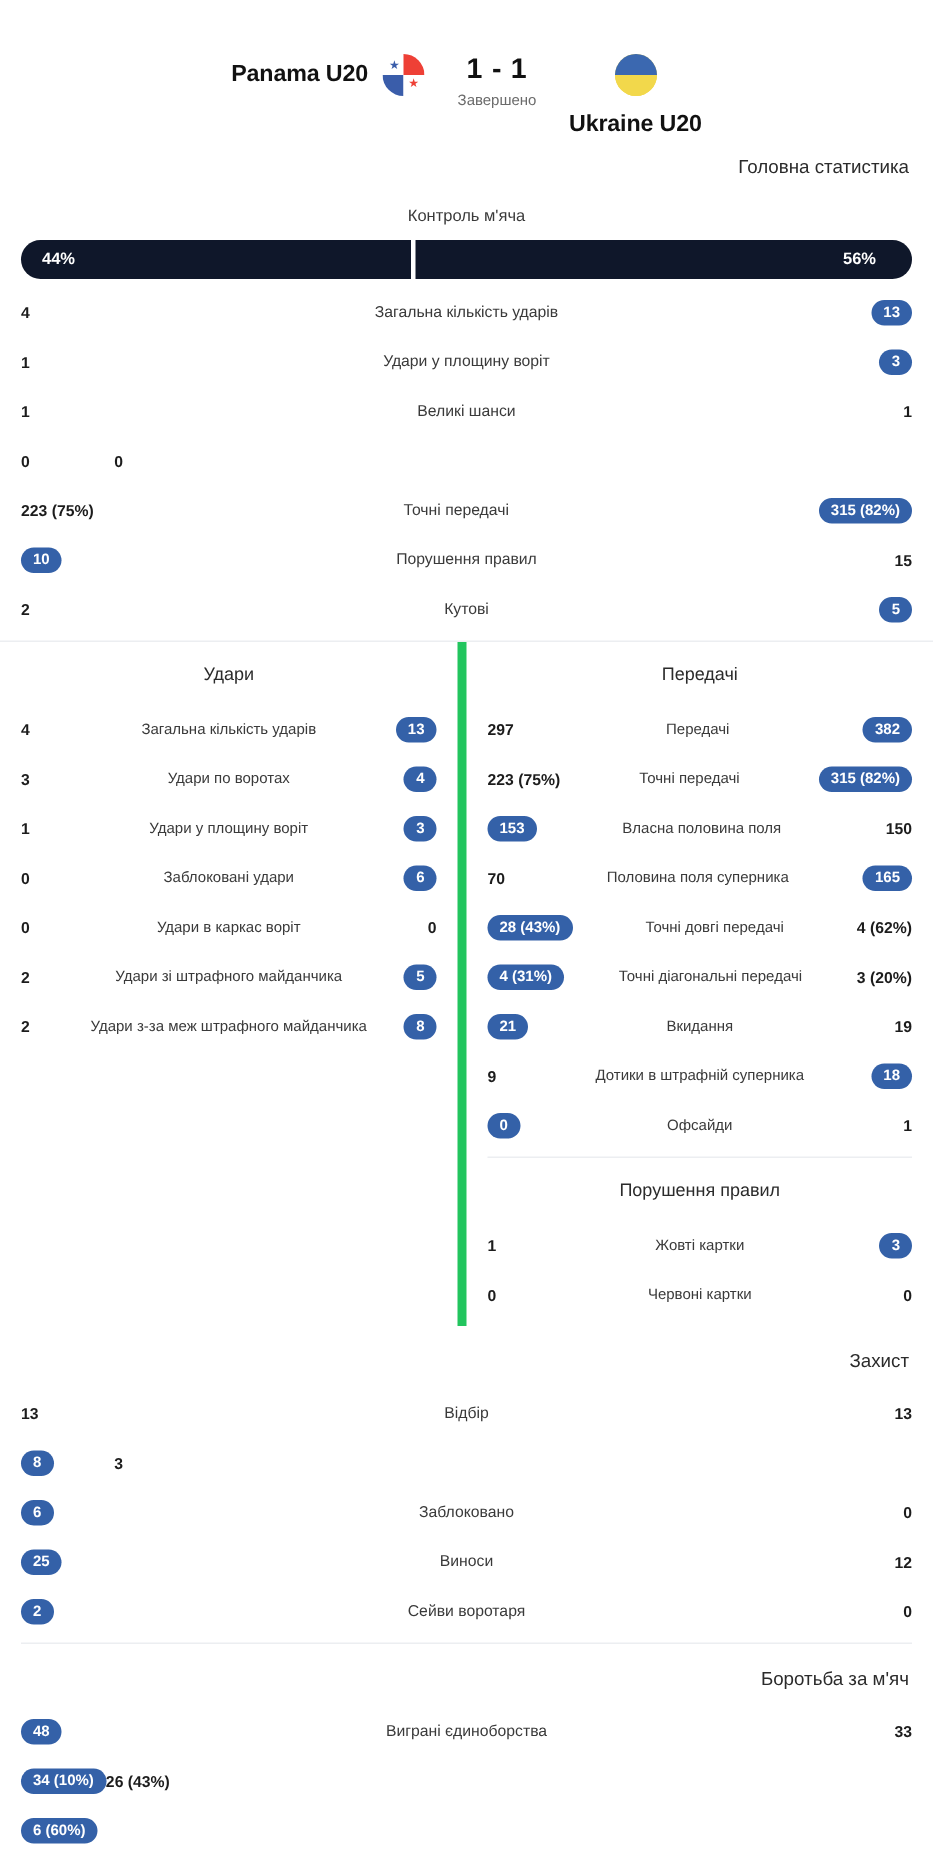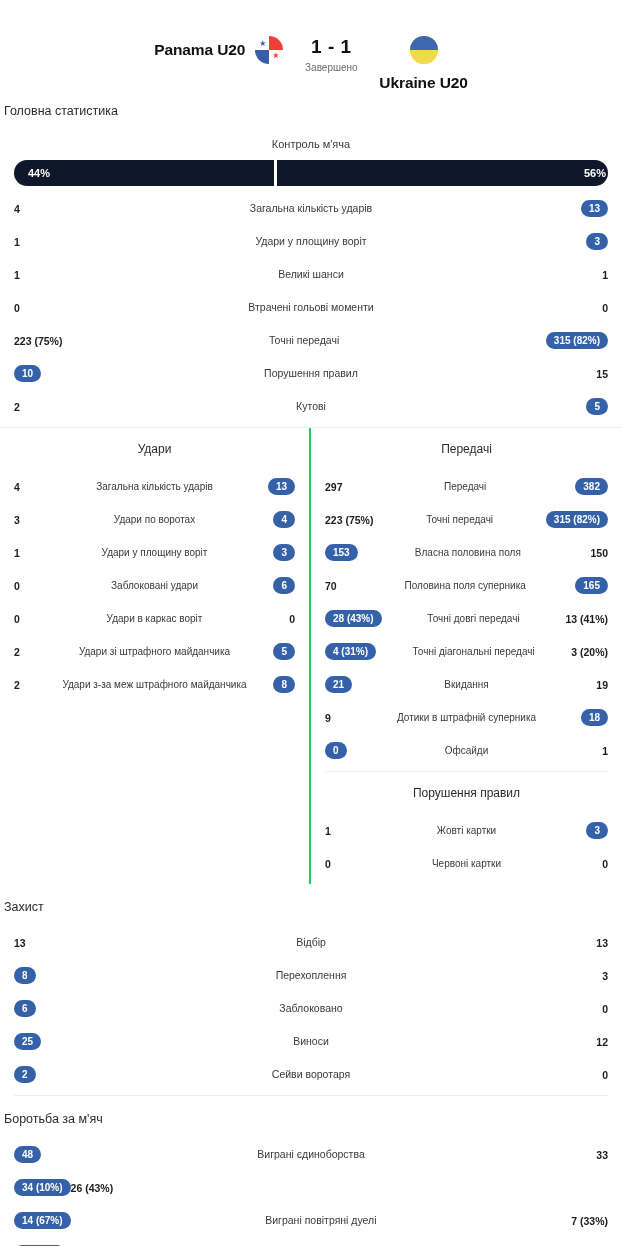--- a/index.html
+++ b/index.html
@@ -110,24 +110,24 @@
   }
   .score-status {
     margin-top: 4px;
     font-size: 10px;
     color: #6b6b6b;
     white-space: nowrap;
   }
 
   
   .section-title {
-    text-align: left;
+    text-align: right;
     font-size: 12.5px;
     color: #2b2b2b;
-    padding: 16px 4px 6px;
+    padding: 16px 16px 6px;
   }
 
   .divider-full {
     height: 1px;
     background: #eceef1;
     width: 100%;
   }
   .divider-inset {
     height: 1px;
     background: #eceef1;
@@ -159,21 +159,21 @@
     width: 3px;
     background: #ffffff;
   }
   .poss-pct {
     position: absolute;
     font-size: 11px;
     font-weight: 700;
     color: #ffffff;
   }
   .poss-pct.left  { left: 14px; }
-  .poss-pct.right { right: 2px; }
+  .poss-pct.right { right: 24px; }
 
   
   .stat-rows { padding: 6px 0 4px; }
 
   .stat-row {
     display: flex;
     align-items: center;
     min-height: 33px;
     padding: 0 14px;
   }
@@ -217,21 +217,21 @@
   
   .two-col {
     display: flex;
     align-items: stretch;
     position: relative;
   }
   .col {
     width: 50%;
     position: relative;
   }
-  .col-left { border-right: 2px solid #22c55e; }
+  .col-left { border-right: 6px solid #22c55e; }
 
   .two-col .stat-row { padding: 0 14px; }
   .two-col .stat-val { min-width: 30px; }
   .two-col .stat-label { font-size: 10px; }
 
   .sub-section-title {
     text-align: center;
     font-size: 12px;
     color: #2b2b2b;
     padding: 14px 0 8px;
@@ -297,21 +297,20 @@
             <span class="pill">3</span>
           </div>
         </div>
         <div class="stat-row">
           <div class="stat-val left">1</div>
           <div class="stat-label">Великі шанси</div>
           <div class="stat-val right">1</div>
         </div>
         <div class="stat-row">
           <div class="stat-val left">0</div>
-          <div class="stat-label">Втрачені гольові моменти</div>
           <div class="stat-val right">0</div>
         </div>
         <div class="stat-row">
           <div class="stat-val left">223 (75%)</div>
           <div class="stat-label">Точні передачі</div>
           <div class="stat-val right">
             <span class="pill">315 (82%)</span>
           </div>
         </div>
         <div class="stat-row">
@@ -417,21 +416,21 @@
             <div class="stat-label">Половина поля суперника</div>
             <div class="stat-val right">
               <span class="pill">165</span>
             </div>
           </div>
           <div class="stat-row">
             <div class="stat-val left">
               <span class="pill">28 (43%)</span>
             </div>
             <div class="stat-label">Точні довгі передачі</div>
-            <div class="stat-val right">13 (41%)</div>
+            <div class="stat-val right">4 (62%)</div>
           </div>
           <div class="stat-row">
             <div class="stat-val left">
               <span class="pill">4 (31%)</span>
             </div>
             <div class="stat-label">Точні діагональні передачі</div>
             <div class="stat-val right">3 (20%)</div>
           </div>
           <div class="stat-row">
             <div class="stat-val left">
@@ -482,21 +481,20 @@
     <div class="stat-rows">
         <div class="stat-row">
           <div class="stat-val left">13</div>
           <div class="stat-label">Відбір</div>
           <div class="stat-val right">13</div>
         </div>
         <div class="stat-row">
           <div class="stat-val left">
             <span class="pill">8</span>
           </div>
-          <div class="stat-label">Перехоплення</div>
           <div class="stat-val right">3</div>
         </div>
         <div class="stat-row">
           <div class="stat-val left">
             <span class="pill">6</span>
           </div>
           <div class="stat-label">Заблоковано</div>
           <div class="stat-val right">0</div>
         </div>
         <div class="stat-row">
@@ -529,26 +527,19 @@
           <div class="stat-val right">33</div>
         </div>
         <div class="stat-row">
           <div class="stat-val left">
             <span class="pill">34 (10%)</span>
           </div>
           <div class="stat-val right">26 (43%)</div>
         </div>
         <div class="stat-row">
           <div class="stat-val left">
-            <span class="pill">14 (67%)</span>
-          </div>
-          <div class="stat-label">Виграні повітряні дуелі</div>
-          <div class="stat-val right">7 (33%)</div>
-        </div>
-        <div class="stat-row">
-          <div class="stat-val left">
             <span class="pill">6 (60%)</span>
           </div>
         </div>
       </div>
   </div>
 
 </div>
 
 </body></html>

